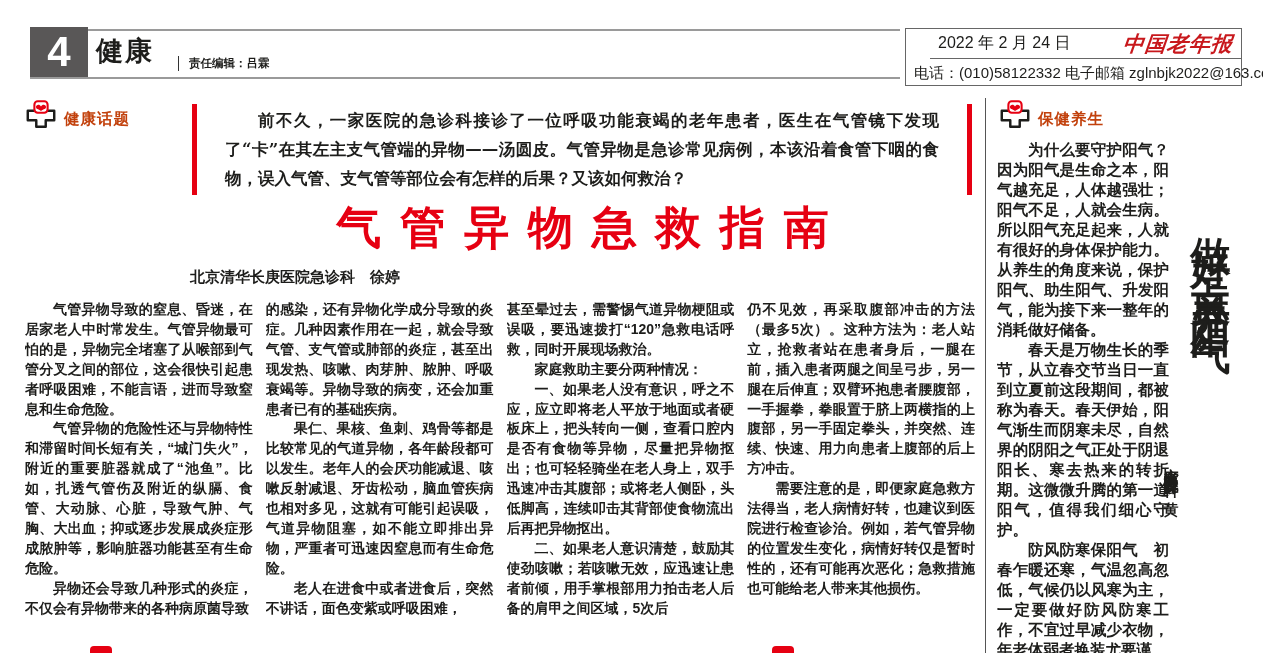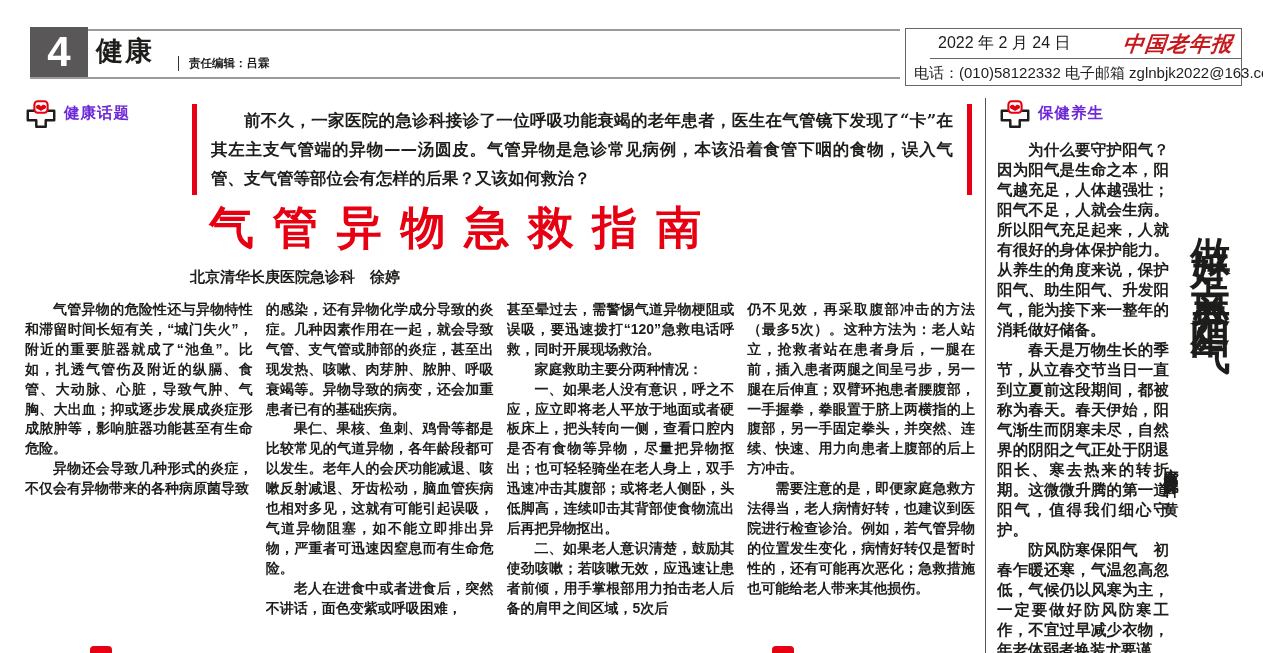--- a/index.html
+++ b/index.html
@@ -17,28 +17,28 @@
   .masthead-box{position:absolute;left:905px;top:28px;width:337px;height:58px;border:1.5px solid #666;box-sizing:border-box;}
   .masthead-row1{display:flex;justify-content:space-between;align-items:center;height:30px;
                  border-bottom:1.5px solid #666;padding:0 8px;box-sizing:border-box;margin-left:24px;}
   .issue-date{font-size:16px;}
   .masthead-logo{font-family:"DejaVu Serif","Liberation Serif",serif;font-style:italic;font-weight:bold;
                  font-size:21px;color:#c8181c;transform:skewX(-6deg);letter-spacing:1px;white-space:nowrap;}
   .contact{font-size:15px;padding:5px 8px 0 8px;white-space:nowrap;}
 
   
   .kicker{position:absolute;display:flex;align-items:flex-start;gap:6px;}
-  .kicker .label{color:#6d28d9;font-size:15.5px;font-weight:bold;margin-top:3px;letter-spacing:1px;}
+  .kicker .label{color:#c2410c;font-size:15.5px;font-weight:bold;margin-top:9px;letter-spacing:1px;}
 
   
   .intro{position:absolute;left:192px;top:104px;width:780px;box-sizing:border-box;
-         border-left:5px solid #e60012;border-right:5px solid #e60012;padding:2px 14px;
+         border-left:5px solid #e60012;border-right:5px solid #e60012;padding:2px 28px;
          font-family:"DejaVu Serif","Liberation Serif",serif;font-weight:bold;
          font-size:16.5px;line-height:29px;text-align:justify;text-indent:2em;}
-  .main-title{position:absolute;left:190px;top:198px;width:785px;text-align:left;
+  .main-title{position:absolute;left:190px;top:198px;width:785px;text-align:center;
               color:#e60012;font-size:45px;font-weight:900;letter-spacing:0.42em;text-indent:0.42em;white-space:nowrap;}
   .byline{position:absolute;left:190px;top:268px;width:745px;text-align:left;font-size:15px;font-weight:bold;}
   .cols{position:absolute;left:25px;top:300px;width:950px;height:340px;display:flex;gap:13px;overflow:hidden;}
   .col{flex:1;font-size:14px;line-height:19.9px;text-align:justify;font-weight:600;overflow:hidden;}
   .col p{margin:0;text-indent:2em;}
   .col p.cont{text-indent:0;}
 
   
   .v-divider{position:absolute;left:985px;top:98px;width:1px;height:555px;background:#555;}
 
@@ -85,20 +85,21 @@
     <span class="label">健康话题</span>
   </div>
 
   <div class="intro">前不久，一家医院的急诊科接诊了一位呼吸功能衰竭的老年患者，医生在气管镜下发现了“卡”在其左主支气管端的异物——汤圆皮。气管异物是急诊常见病例，本该沿着食管下咽的食物，误入气管、支气管等部位会有怎样的后果？又该如何救治？</div>
 
   <div class="main-title">气管异物急救指南</div>
   <div class="byline">北京清华长庚医院急诊科　徐婷</div>
 
   <div class="cols">
     <div class="col">
+      <p>气管异物导致的窒息、昏迷，在居家老人中时常发生。气管异物最可怕的是，异物完全堵塞了从喉部到气管分叉之间的部位，这会很快引起患者呼吸困难，不能言语，进而导致窒息和生命危险。</p>
       <p>气管异物的危险性还与异物特性和滞留时间长短有关，“城门失火”，附近的重要脏器就成了“池鱼”。比如，扎透气管伤及附近的纵膈、食管、大动脉、心脏，导致气肿、气胸、大出血；抑或逐步发展成炎症形成脓肿等，影响脏器功能甚至有生命危险。</p>
       <p>异物还会导致几种形式的炎症，不仅会有异物带来的各种病原菌导致</p>
     </div>
     <div class="col">
       <p class="cont">的感染，还有异物化学成分导致的炎症。几种因素作用在一起，就会导致气管、支气管或肺部的炎症，甚至出现发热、咳嗽、肉芽肿、脓肿、呼吸衰竭等。异物导致的病变，还会加重患者已有的基础疾病。</p>
       <p>果仁、果核、鱼刺、鸡骨等都是比较常见的气道异物，各年龄段都可以发生。老年人的会厌功能减退、咳嗽反射减退、牙齿松动，脑血管疾病也相对多见，这就有可能引起误吸，气道异物阻塞，如不能立即排出异物，严重者可迅速因窒息而有生命危险。</p>
       <p>老人在进食中或者进食后，突然不讲话，面色变紫或呼吸困难，</p>
     </div>
     <div class="col">
       <p class="cont">甚至晕过去，需警惕气道异物梗阻或误吸，要迅速拨打“120”急救电话呼救，同时开展现场救治。</p>

